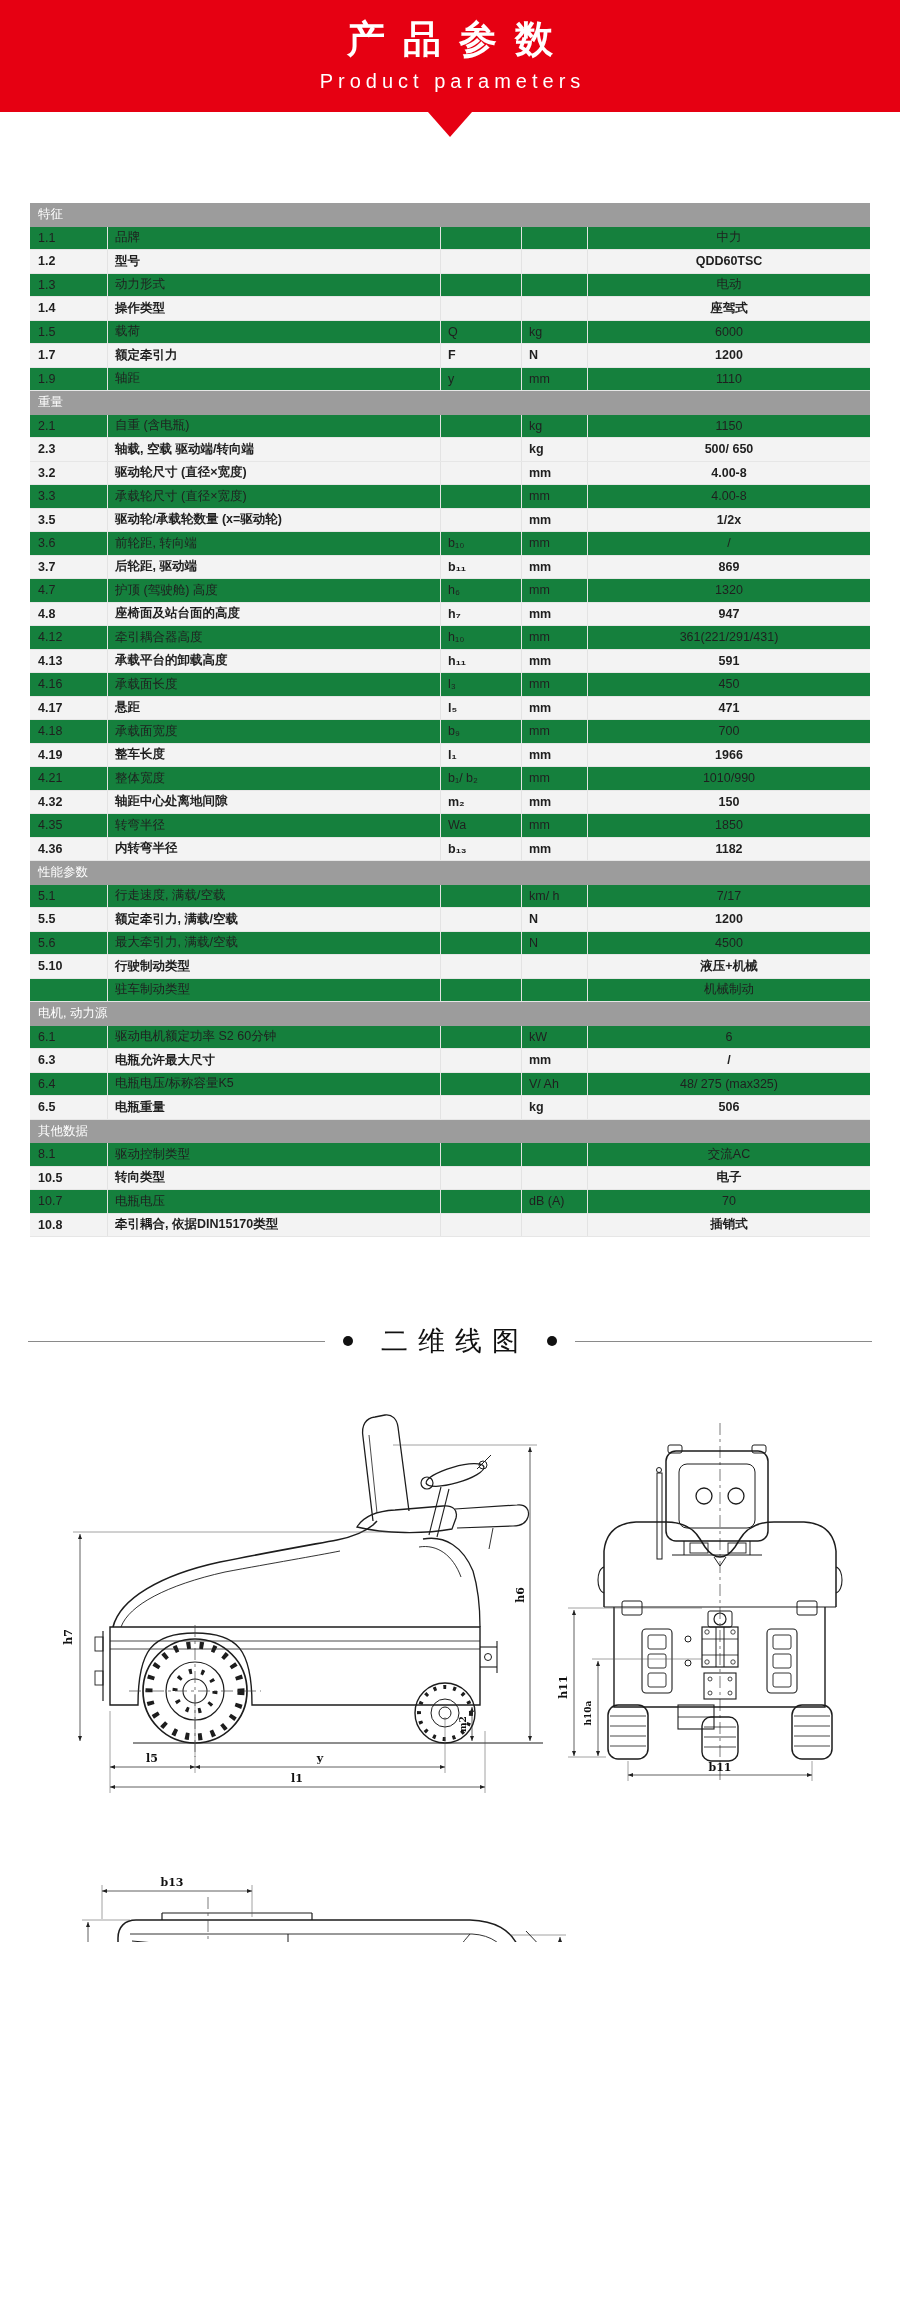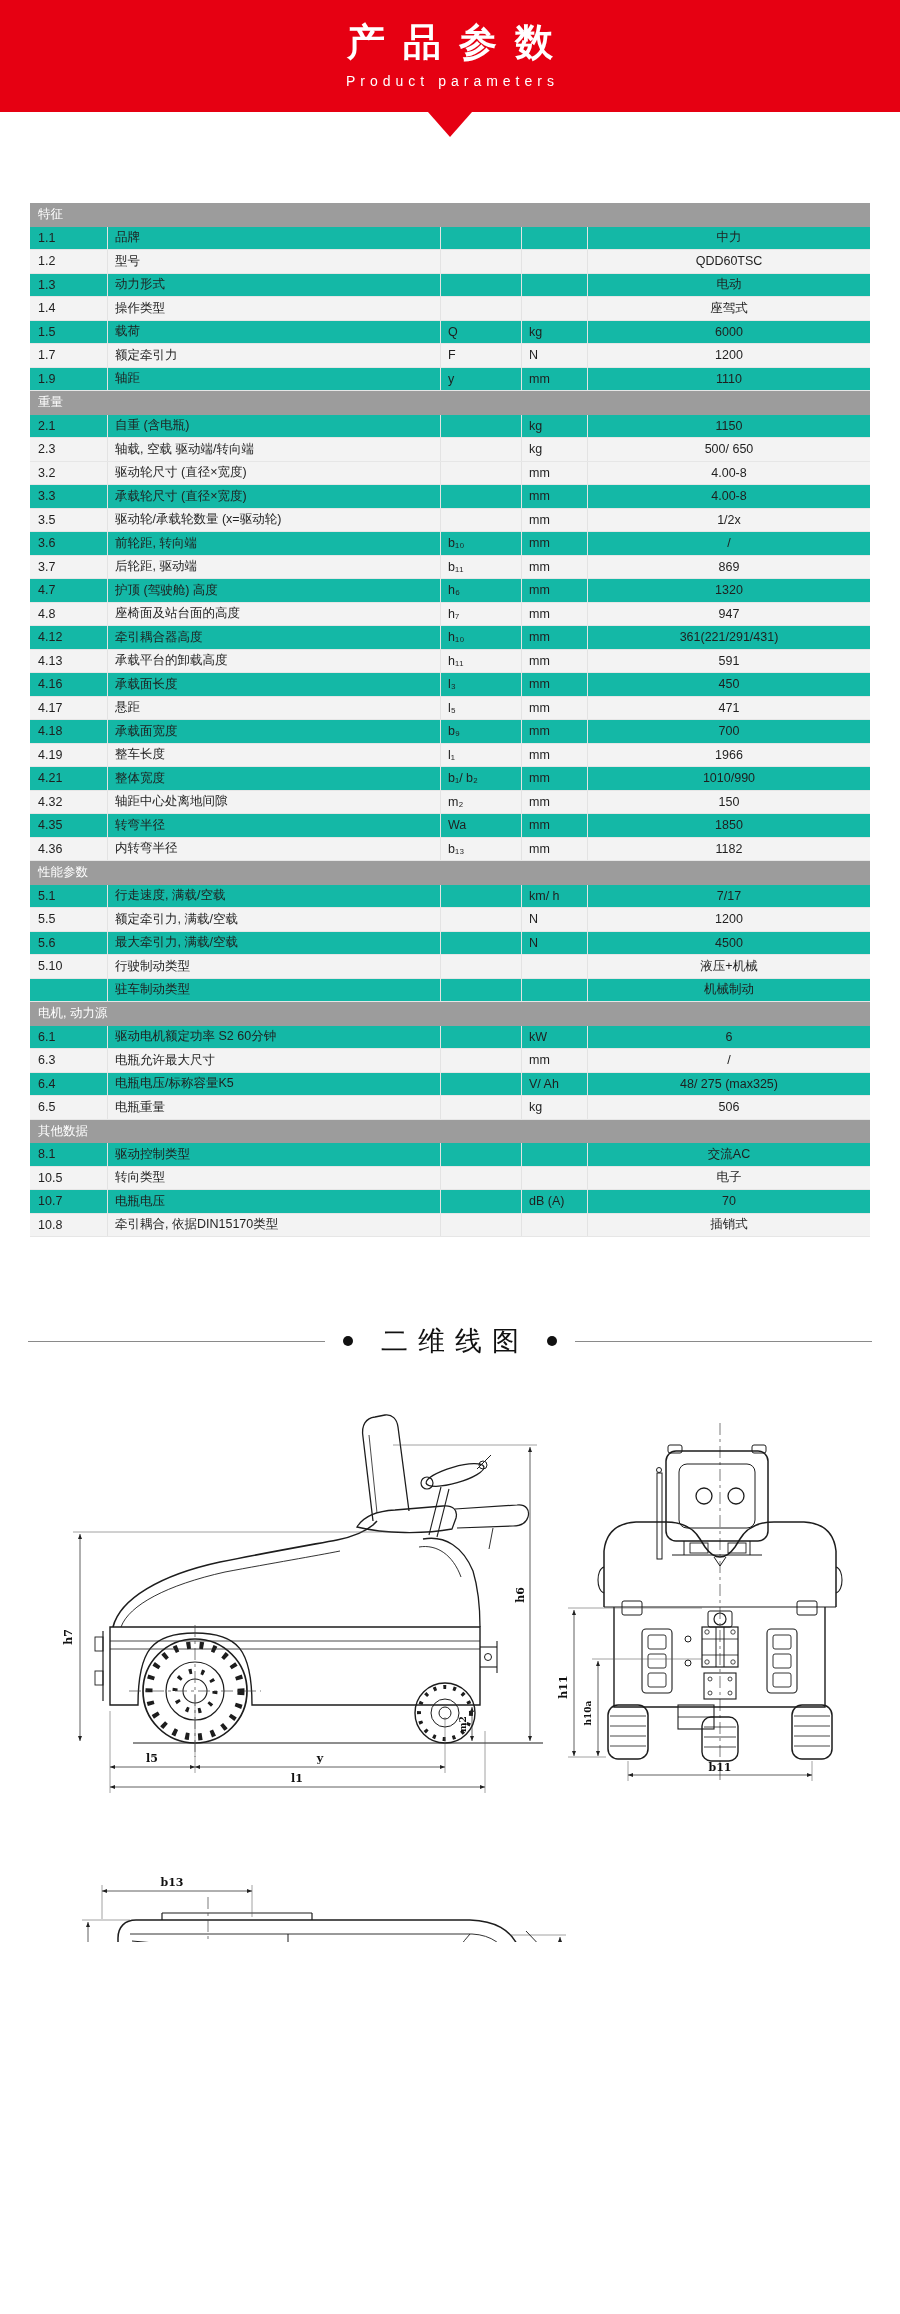--- a/index.html
+++ b/index.html
@@ -2,28 +2,28 @@
 <html style="--accent: #e60012; --section-bg: #9c9c9c; --row-alt: #f3f3f3;"><head>
 <meta charset="utf-8">
 <style>
   html,body{margin:0;padding:0;background:#ffffff;}
   body{width:900px;font-family:"Liberation Sans","DejaVu Sans",sans-serif;color:#1f1f1f;}
   .page{width:900px;height:1942px;overflow:hidden;position:relative;background:#fff;}
 
   
   .banner{height:112px;background:var(--accent,#e60012);display:flex;flex-direction:column;align-items:center;justify-content:center;}
   .banner-title{color:#fff;font-size:38px;font-weight:bold;letter-spacing:18px;padding-left:18px;line-height:1;}
-  .banner-subtitle{color:#fff;font-size:14px;letter-spacing:5px;padding-left:5px;margin-top:12px;}
+  .banner-subtitle{color:#fff;font-size:20px;letter-spacing:5px;padding-left:5px;margin-top:12px;}
   .banner-pointer{width:0;height:0;margin:0 auto;border-left:22px solid transparent;border-right:22px solid transparent;border-top:25px solid var(--accent,#e60012);}
 
   
   .spec-table{width:840px;margin:66px auto 0 auto;}
   .sec-row{height:23.5px;background:var(--section-bg,#9c9c9c);color:#fff;font-size:12.5px;font-weight:normal;display:flex;align-items:center;padding-left:8px;box-sizing:border-box;}
-  .row{height:23.5px;display:flex;align-items:stretch;font-size:12.5px;border-bottom:1px solid #e6e6e6;box-sizing:border-box;background:#14b8a6;}
-  .row.alt{background:var(--row-alt,#f3f3f3);}
+  .row{height:23.5px;display:flex;align-items:stretch;font-size:12.5px;border-bottom:1px solid #e6e6e6;box-sizing:border-box;background:#15803d;}
+  .row.alt{background:var(--row-alt,#f3f3f3);font-weight:bold;}
   .cell{display:flex;align-items:center;box-sizing:border-box;}
   .c-no{width:78px;padding-left:8px;border-right:1px solid #e3e3e3;}
   .c-label{width:333px;padding-left:7px;border-right:1px solid #e3e3e3;}
   .c-sym{width:81px;padding-left:7px;border-right:1px solid #e3e3e3;}
   .c-unit{width:66px;padding-left:7px;border-right:1px solid #e3e3e3;}
   .c-val{width:282px;justify-content:center;text-align:center;}
 
   
   .divider{display:flex;align-items:center;margin-top:86px;height:36px;padding:0 28px;gap:18px;}
   .divider .dline{flex:1;height:1px;background:#8a8a8a;}

